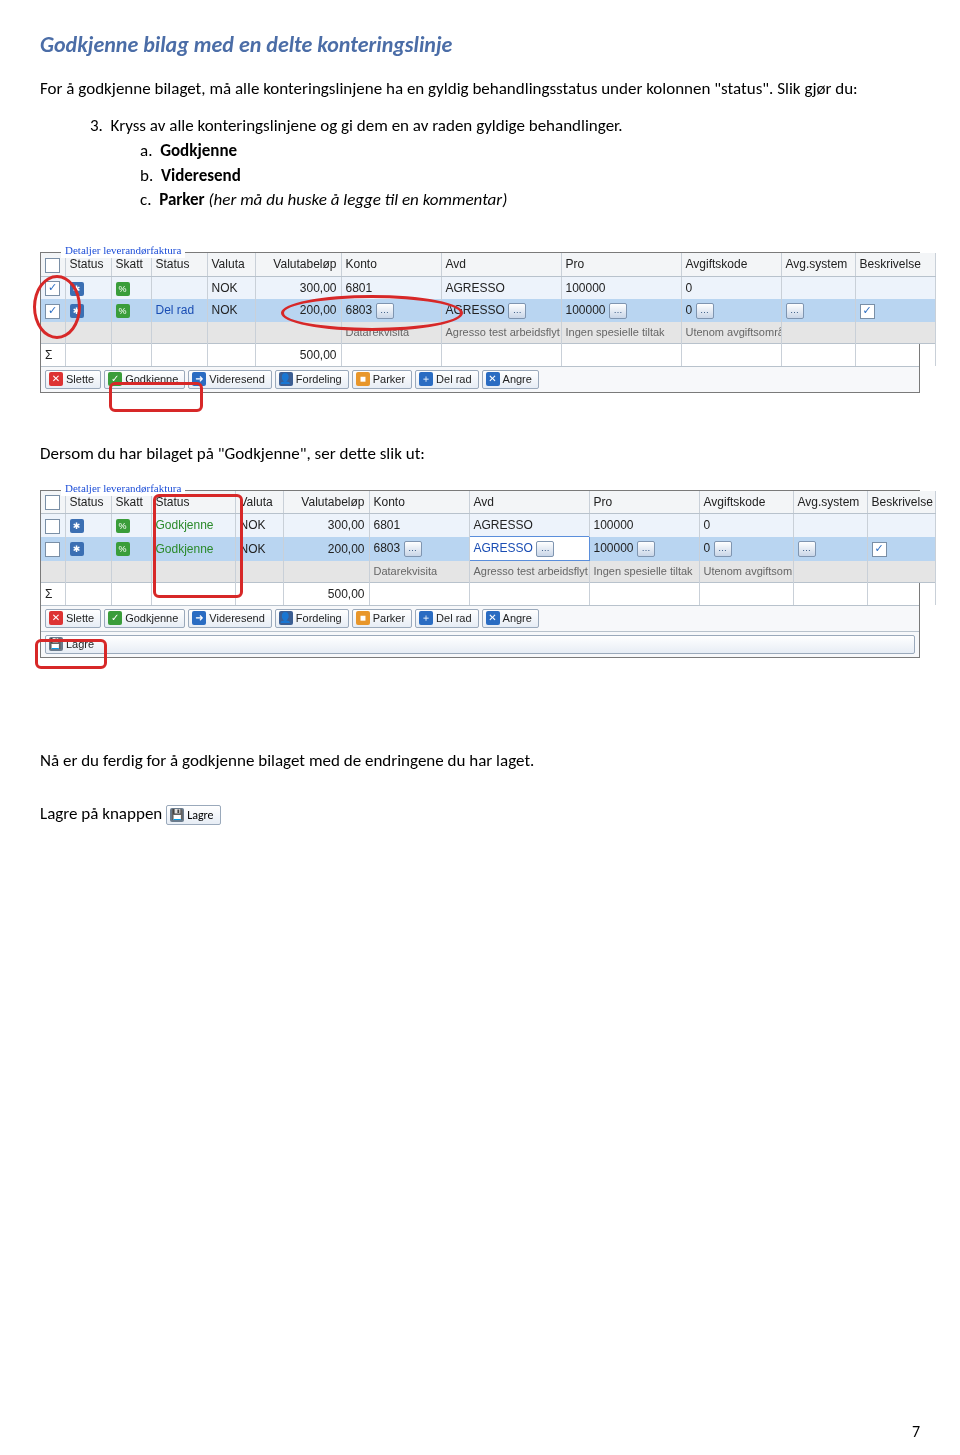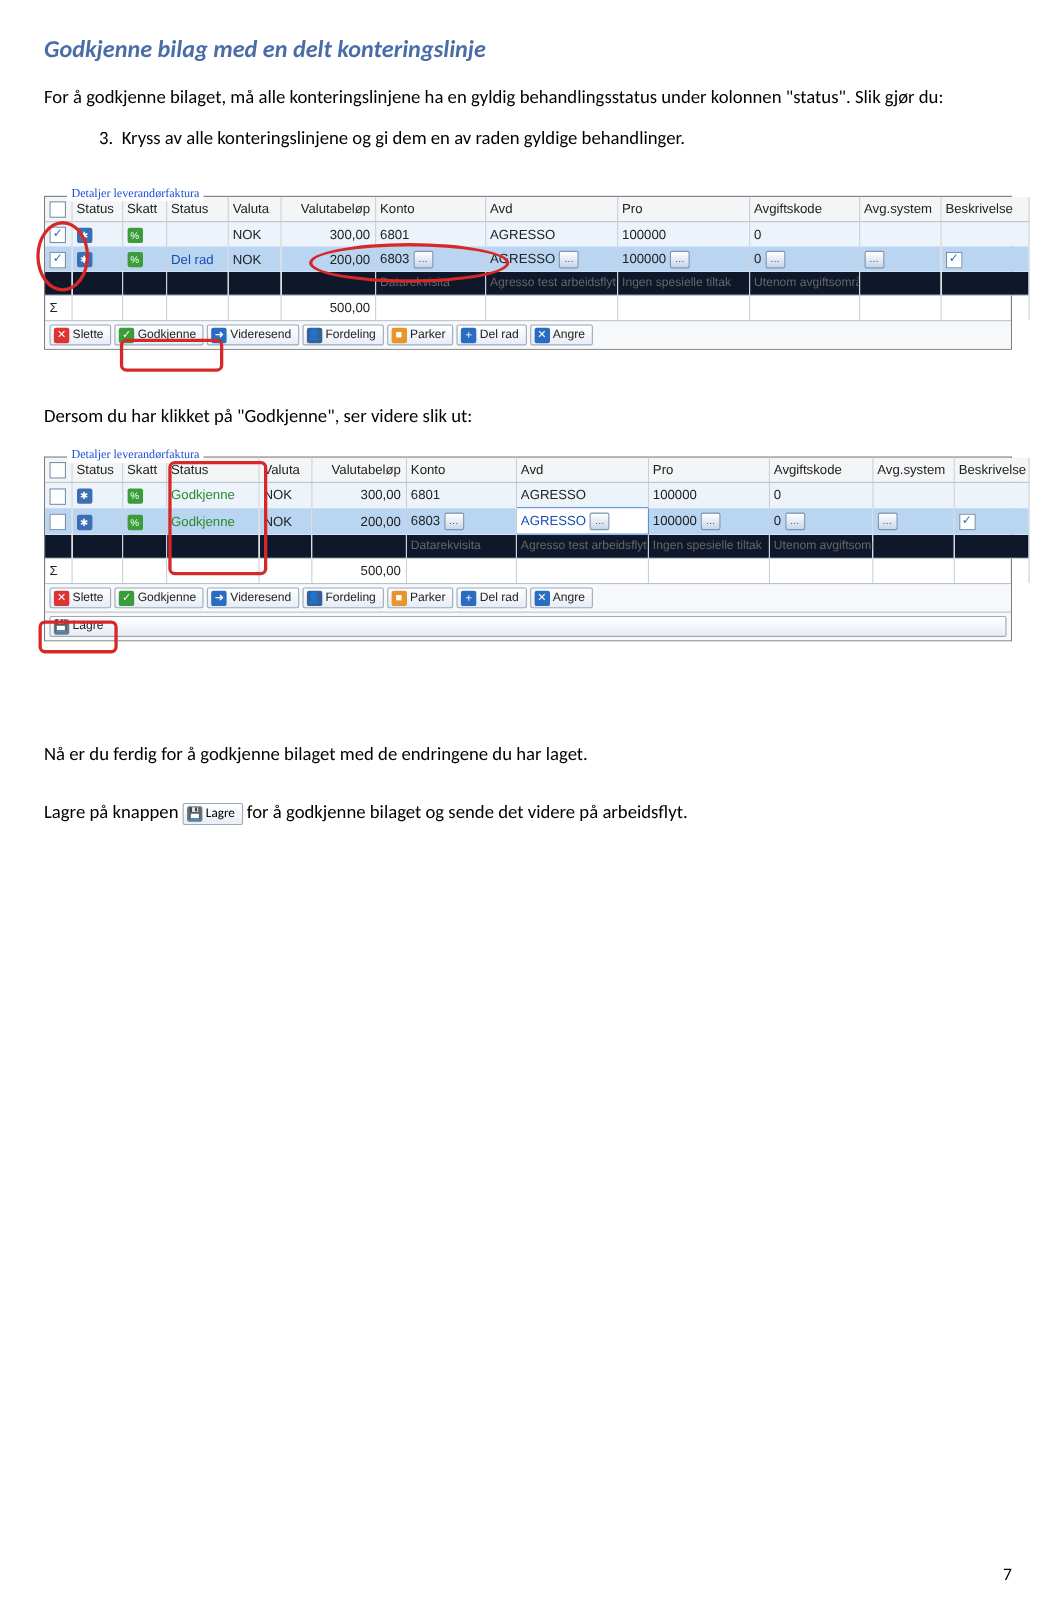--- a/index.html
+++ b/index.html
@@ -54,21 +54,21 @@
     border-right: 1px solid #c9d0d8;
     padding: 3px 4px;
     text-align: left;
     font-weight: normal;
     white-space: nowrap;
     overflow: hidden;
   }
   .tbl th { background: #f3f5f7; border-bottom: 1px solid #b8c2cc; }
   .row-sel td { background: #b9d5f1; }
   .row-alt td { background: #edf3fb; }
-  .desc-row td { background: #0f172a; color: #666; font-size: 11px; border-top: none; }
+  .desc-row td { background: #e5e5e5; color: #666; font-size: 11px; border-top: none; }
   .sigma td { border-top: 1px solid #b8c2cc; }
   .right { text-align: right !important; }
   .green { color: #2b8a2b; font-weight: bold; }
   .blue { color: #1a4db3; font-weight: bold; }
 
   .toolbar {
     border-top: 1px solid #b8c2cc;
     padding: 3px 4px;
     background: #f7f8fa;
     display: flex;
@@ -134,27 +134,32 @@
     display:inline-flex; align-items:center; gap:3px;
     background: linear-gradient(#fff,#e7edf5);
     border:1px solid #9aa9bb; border-radius:2px;
     padding:1px 6px 1px 3px; font-size:12px;
     vertical-align: middle;
   }
 </style>
 </head>
 <body>
 
-<h2 class="section">Godkjenne bilag med en delt konteringslinje</h2>
+<h2 class="section">Godkjenne bilag med en delte konteringslinje</h2>
 
 <p>For å godkjenne bilaget, må alle konteringslinjene ha en gyldig behandlingsstatus under kolonnen "status". Slik gjør du:</p>
 
 <div class="indent">
   <ol class="main">
     <li>3.&nbsp;&nbsp;<span>Kryss av alle konteringslinjene og gi dem en av raden gyldige behandlinger.</span>
+      <div class="sub">
+        <div>a.&nbsp;&nbsp;<span class="bold">Godkjenne</span></div>
+        <div>b.&nbsp;&nbsp;<span class="bold">Videresend</span></div>
+        <div>c.&nbsp;&nbsp;<span class="bold">Parker</span> <span class="italic">(her må du huske å legge til en kommentar)</span></div>
+      </div>
     </li>
   </ol>
 </div>
 
 <div class="shot" style="margin-top:40px;">
   <div class="legend">Detaljer leverandørfaktura</div>
 
   <div class="ro ro-oval" style="left:-8px; top:22px; width:42px; height:58px;"></div>
   <div class="ro ro-oval" style="left:240px; top:42px; width:176px; height:30px;"></div>
   <div class="ro" style="left:68px; top:129px; width:88px; height:24px;"></div>
@@ -272,21 +277,21 @@
         <span class="ic ic-pls">＋</span>
         <span>Del rad</span>
       </div>
     <div class="btn">
         <span class="ic ic-blu">✕</span>
         <span>Angre</span>
       </div>
   </div>
 </div>
 
-<p style="margin-top:50px">Dersom du har klikket på "Godkjenne", ser videre slik ut:</p>
+<p style="margin-top:50px">Dersom du har bilaget på "Godkjenne", ser dette slik ut:</p>
 
 <div class="shot">
   <div class="legend">Detaljer leverandørfaktura</div>
   <div class="ro" style="left:112px; top:3px; width:84px; height:98px;"></div>
   <div class="ro" style="left:-6px; top:148px; width:66px; height:24px;"></div>
 
   <table class="tbl">
     <colgroup>
       <col style="width:24px">
         <col style="width:46px">
@@ -413,16 +418,15 @@
 </div>
 
 <p style="margin-top:92px">Nå er du ferdig for å godkjenne bilaget med de endringene du har laget.</p>
 
 <p style="margin-top:30px">
   <span>Lagre på knappen</span>
   <span class="inline-btn">
     <span class="ic ic-dsk">💾</span>
       <span>Lagre</span>
   </span>
-  <span>for å godkjenne bilaget og sende det videre på arbeidsflyt.</span>
 </p>
 
 <div class="pagenum">7</div>
 
 </body></html>

